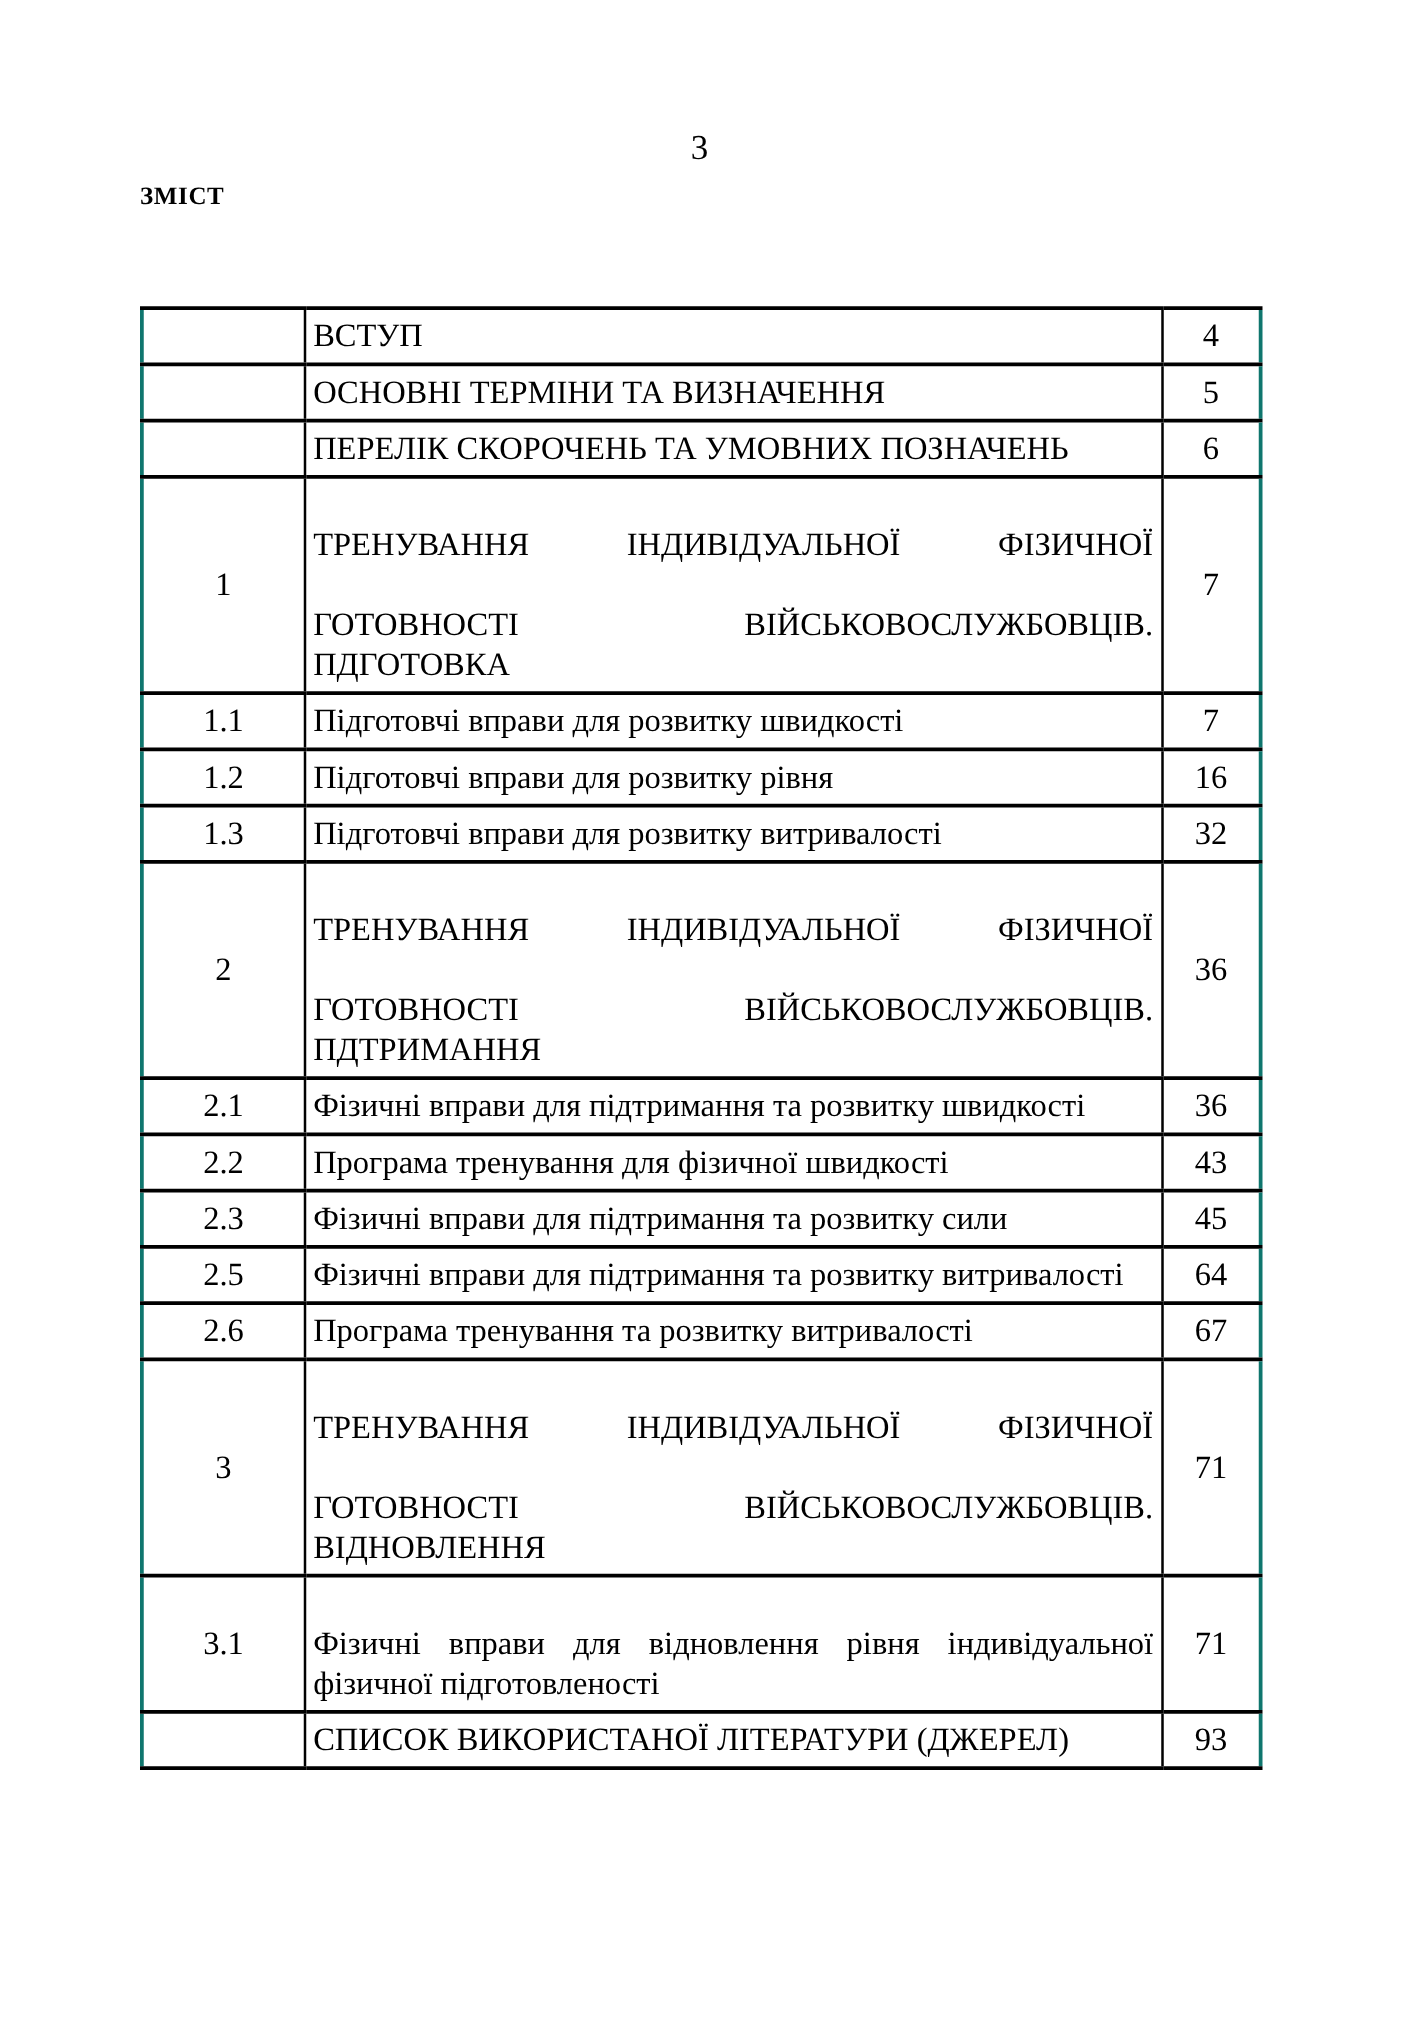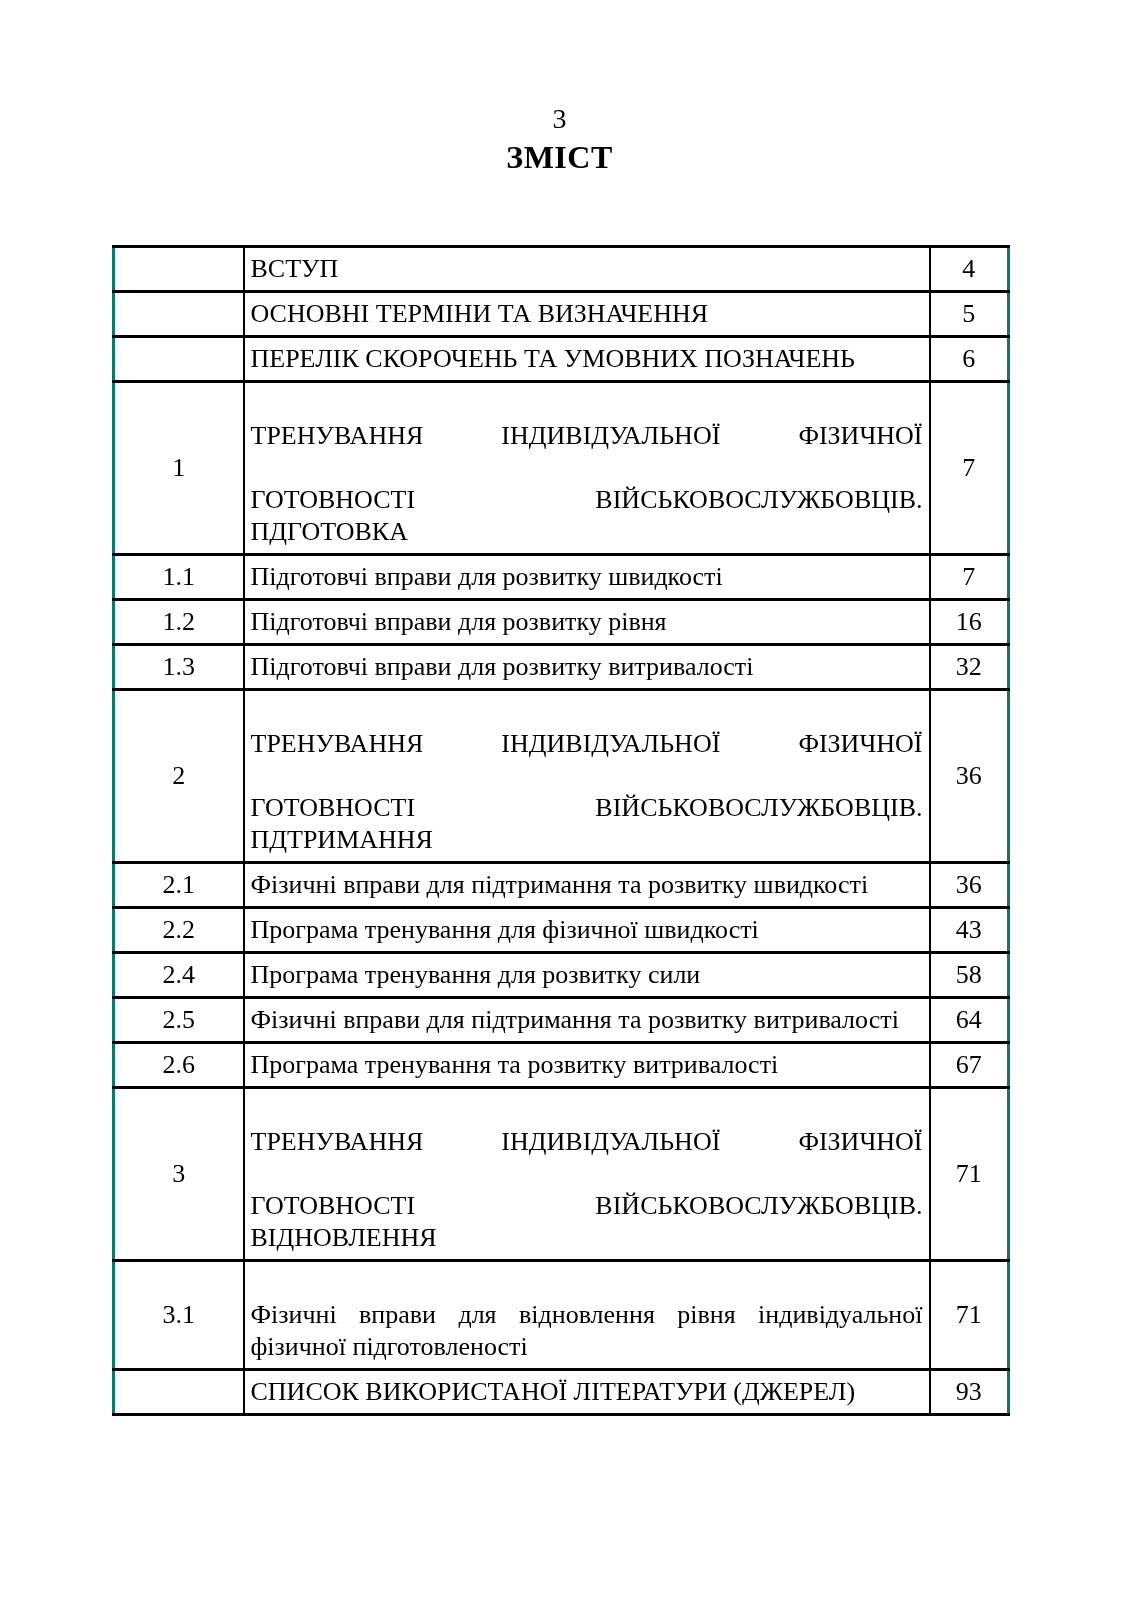--- a/index.html
+++ b/index.html
@@ -21,22 +21,22 @@
     width: 895px;
     text-align: center;
     font-size: 28px;
     line-height: 32px;
   }
   .doc-title {
     position: absolute;
     top: 140px;
     left: 112px;
     width: 895px;
-    text-align: center;
-    font-size: 32px;
+    text-align: left;
+    font-size: 20px;
     font-weight: bold;
     line-height: 34px;
     letter-spacing: 0.5px;
   }
   table.toc {
     position: absolute;
     top: 245px;
     left: 112px;
     width: 895px;
     border-collapse: collapse;
@@ -125,23 +125,23 @@
           <td class="col-num">2.1</td>
           <td class="col-title">Фізичні вправи для підтримання та розвитку швидкості</td>
           <td class="col-page">36</td>
         </tr>
         <tr>
           <td class="col-num">2.2</td>
           <td class="col-title">Програма тренування для фізичної швидкості</td>
           <td class="col-page">43</td>
         </tr>
         <tr>
-          <td class="col-num">2.4</td>
-          <td class="col-title">Програма тренування для розвитку сили</td>
-          <td class="col-page">58</td>
+          <td class="col-num">2.3</td>
+          <td class="col-title">Фізичні вправи для підтримання та розвитку сили</td>
+          <td class="col-page">45</td>
         </tr>
         <tr>
           <td class="col-num">2.5</td>
           <td class="col-title">Фізичні вправи для підтримання та розвитку витривалості</td>
           <td class="col-page">64</td>
         </tr>
         <tr>
           <td class="col-num">2.6</td>
           <td class="col-title">Програма тренування та розвитку витривалості</td>
           <td class="col-page">67</td>

